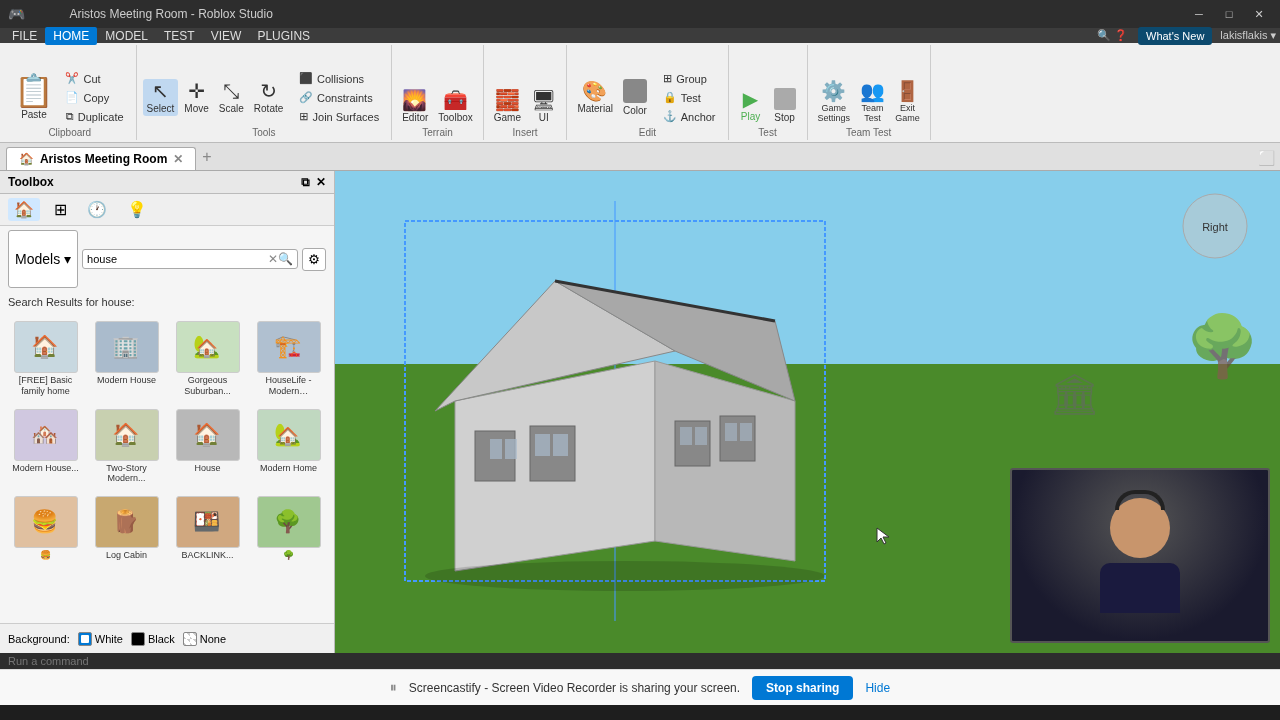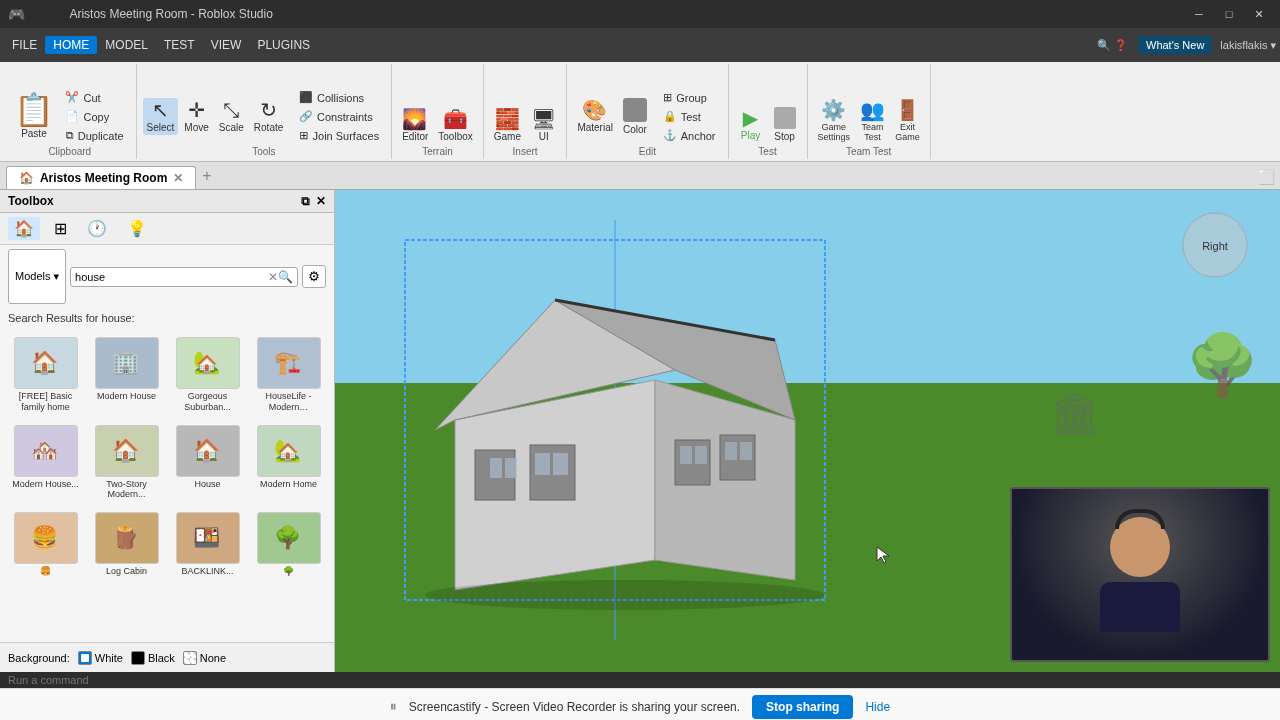--- a/index.html
+++ b/index.html
@@ -14,21 +14,21 @@
       padding: 0 8px;
       color: #ccc;
       font-size: 12px;
     }
     #titlebar .title { flex: 1; margin-left: 36px; }
     #titlebar .win-controls { display: flex; gap: 4px; }
     #titlebar .win-btn { width: 26px; height: 18px; display: flex; align-items: center; justify-content: center; cursor: pointer; color: #ccc; font-size: 11px; }
 
     
     #menubar {
-      height: 34px;
+      height: 15px;
       background: #3c3c3c;
       display: flex;
       align-items: center;
       padding: 0 4px;
       color: #ddd;
       font-size: 12px;
     }
     #menubar .menu-item {
       padding: 2px 8px;
       cursor: pointer;
@@ -171,21 +171,21 @@
       padding: 4px 8px;
       display: flex;
       gap: 4px;
       align-items: center;
     }
     .dropdown-btn {
       padding: 20px 6px;
       border: 1px solid #aaa;
       background: white;
       cursor: pointer;
-      font-size: 11px;
+      font-size: 14px;
       border-radius: 3px;
     }
     .search-box {
       flex: 1;
       display: flex;
       align-items: center;
       border: 1px solid #aaa;
       background: white;
       border-radius: 3px;
       padding: 2px 4px;

